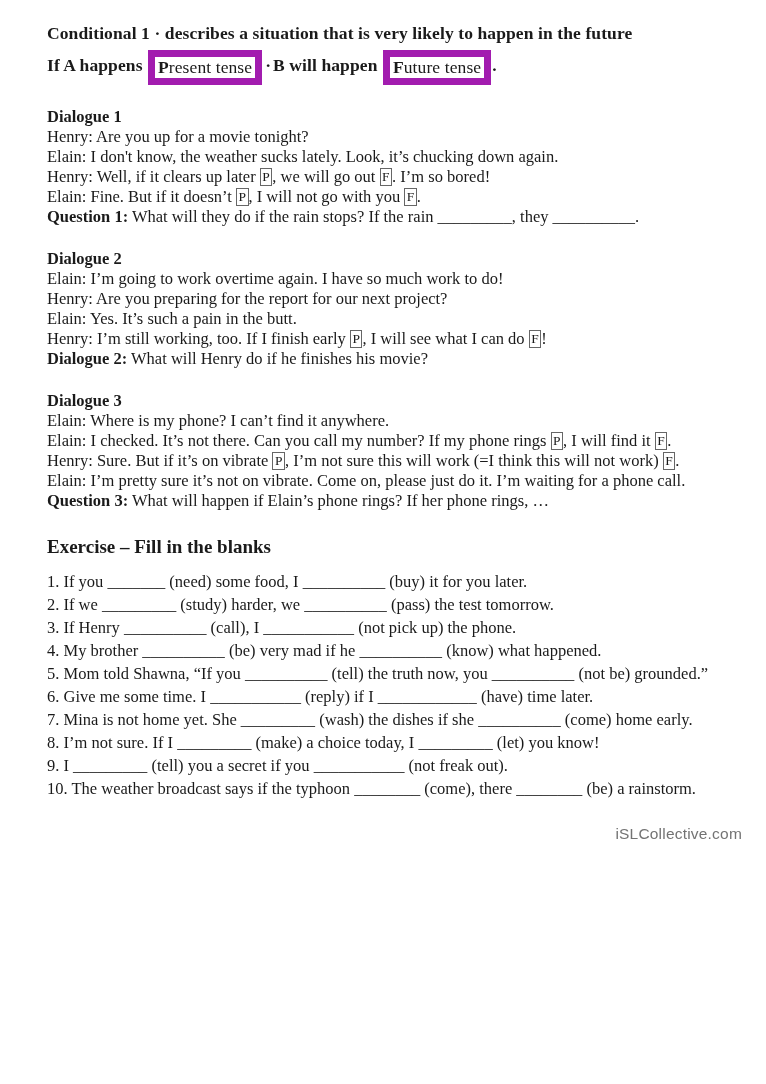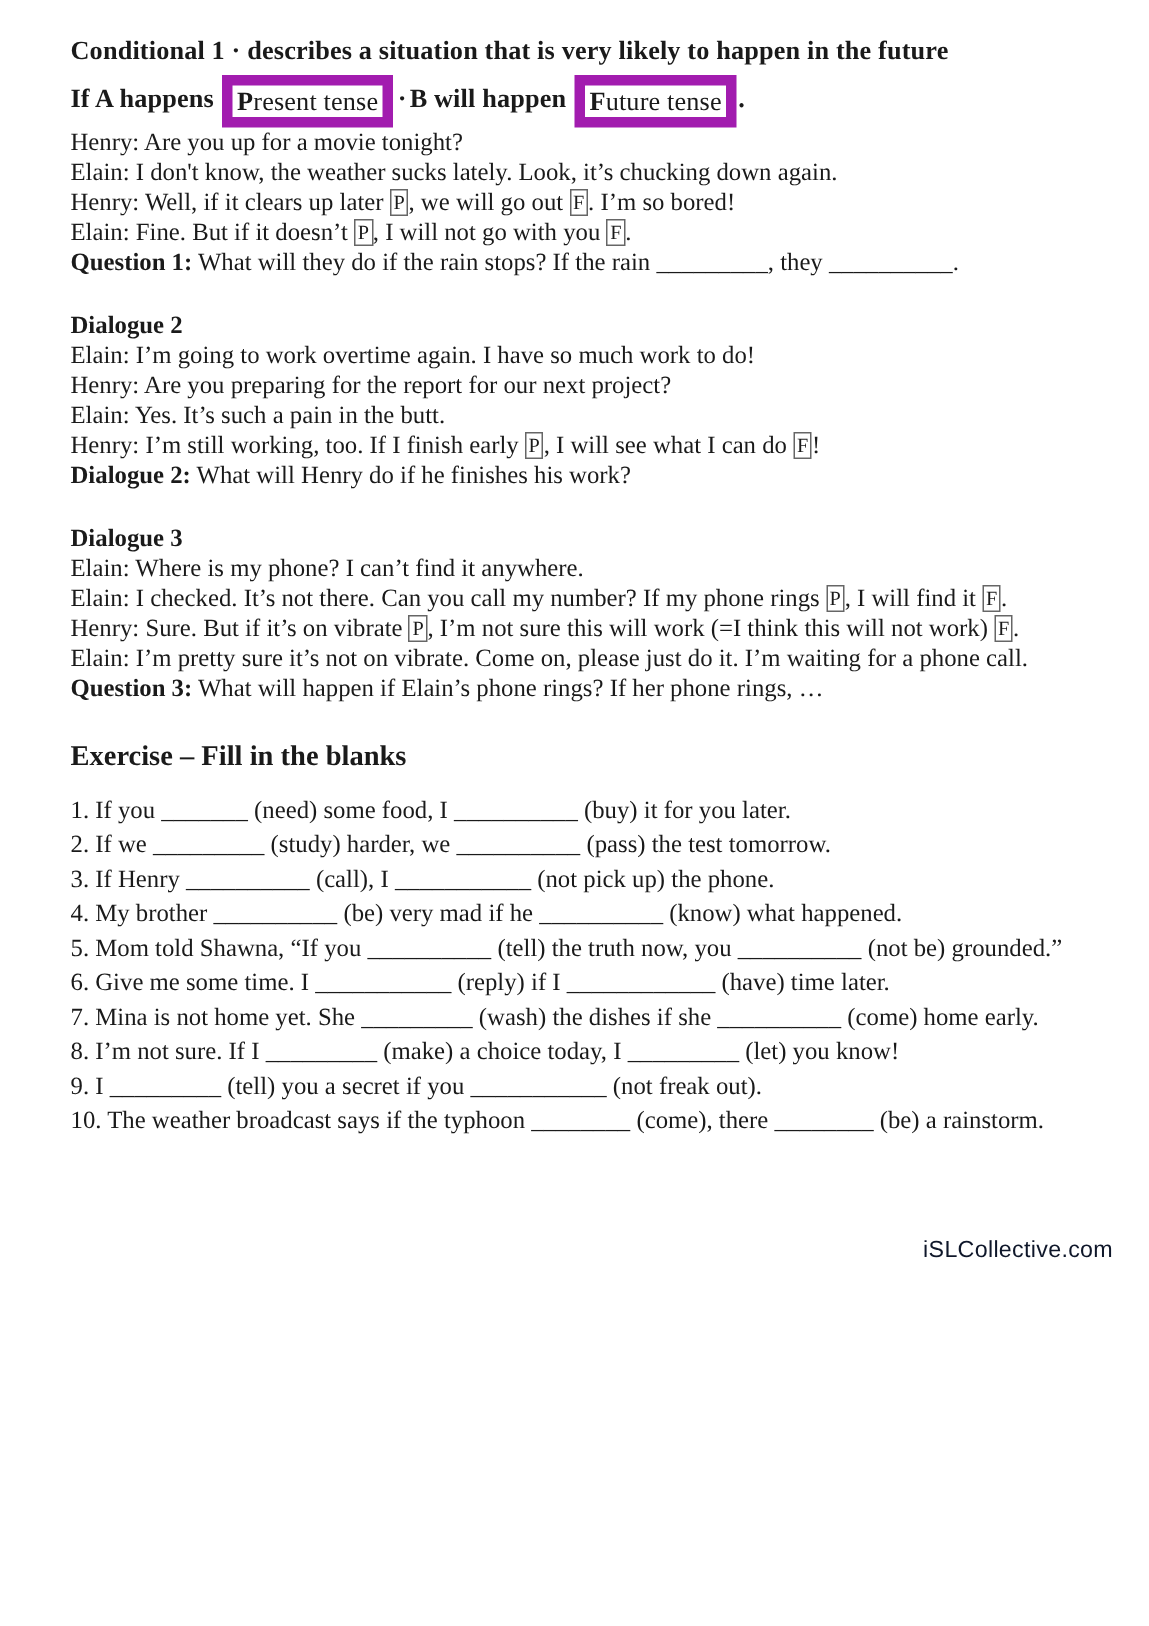--- a/index.html
+++ b/index.html
@@ -98,48 +98,49 @@
   }
   .ex-list .ex-item:first-child { margin-top: 12px; }
 
   
   .footer {
     position: absolute;
     right: 24px;
     bottom: 14px;
     font-family: "Liberation Sans", "DejaVu Sans", sans-serif;
     font-size: 15.5px;
-    color: #0f172a;
+    color: #737373;
     letter-spacing: 0.2px;
   }
 </style>
 </head>
 <body>
 
 <div class="page">
   <div class="content">
 
     <div class="header-line">Conditional 1 · describes a situation that is very likely to happen in the future</div>
 
     <div class="header-line second">
       <span>If A happens </span><span class="tense-box"><b>P</b><span>resent tense</span></span><span class="middot">·</span><span>B will happen </span><span class="tense-box"><b>F</b><span>uture tense</span></span><span>.</span>
     </div>
 
     <div id="dialogues-root">
+        <div class="sec-title">Dialogue 1</div>
         <div class="line"><span>Henry: Are you up for a movie tonight?</span></div>
         <div class="line"><span>Elain: I don't know, the weather sucks lately. Look, it’s chucking down again.</span></div>
         <div class="line"><span>Henry: Well, if it clears up later </span><span class="pf">P</span><span>, we will go out </span><span class="pf">F</span><span>. I’m so bored!</span></div>
         <div class="line"><span>Elain: Fine. But if it doesn’t </span><span class="pf">P</span><span>, I will not go with you </span><span class="pf">F</span><span>.</span></div>
         <div class="line q"><span class="qlabel">Question 1:</span><span> What will they do if the rain stops? If the rain _________, they __________.</span></div>
         <div class="sec-title">Dialogue 2</div>
         <div class="line"><span>Elain: I’m going to work overtime again. I have so much work to do!</span></div>
         <div class="line"><span>Henry: Are you preparing for the report for our next project?</span></div>
         <div class="line"><span>Elain: Yes. It’s such a pain in the butt.</span></div>
         <div class="line"><span>Henry: I’m still working, too. If I finish early </span><span class="pf">P</span><span>, I will see what I can do </span><span class="pf">F</span><span>!</span></div>
-        <div class="line q"><span class="qlabel">Dialogue 2:</span><span> What will Henry do if he finishes his work?</span></div>
+        <div class="line q"><span class="qlabel">Dialogue 2:</span><span> What will Henry do if he finishes his movie?</span></div>
         <div class="sec-title">Dialogue 3</div>
         <div class="line"><span>Elain: Where is my phone? I can’t find it anywhere.</span></div>
         <div class="line"><span>Elain: I checked. It’s not there. Can you call my number? If my phone rings </span><span class="pf">P</span><span>, I will find it </span><span class="pf">F</span><span>.</span></div>
         <div class="line"><span>Henry: Sure. But if it’s on vibrate </span><span class="pf">P</span><span>, I’m not sure this will work (=I think this will not work) </span><span class="pf">F</span><span>.</span></div>
         <div class="line"><span>Elain: I’m pretty sure it’s not on vibrate. Come on, please just do it. I’m waiting for a phone call.</span></div>
         <div class="line q"><span class="qlabel">Question 3:</span><span> What will happen if Elain’s phone rings? If her phone rings, …</span></div>
       </div>
 
     <div class="ex-title">Exercise – Fill in the blanks</div>
     <div class="ex-list" id="exercise-root">

